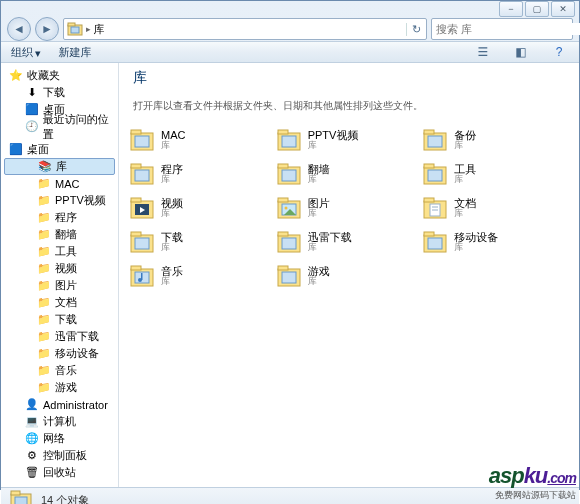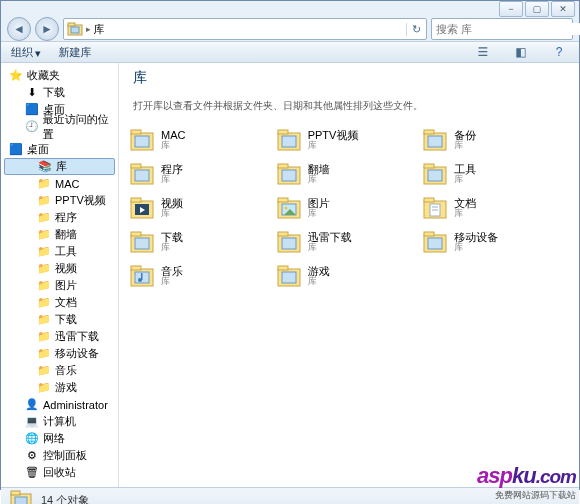--- a/index.html
+++ b/index.html
@@ -34,21 +34,21 @@
 .lib-desc { font-size: 10px; color: #555; margin-top: 12px; }
 .items { flex: 1; padding: 4px 10px; display: grid; grid-template-columns: repeat(3, 1fr); grid-auto-rows: 34px; gap: 0; }
 .item { display: flex; align-items: center; gap: 6px; font-size: 11px; cursor: pointer; }
 .item-icon { width: 26px; height: 26px; }
 .item-text { display: flex; flex-direction: column; line-height: 1.1; }
 .item-sub { font-size: 9px; color: #888; }
 .statusbar { height: 32px; background: linear-gradient(#f0f5fa,#e2ebf4); border-top: 1px solid #c0d0e0; display: flex; align-items: center; padding: 0 8px; gap: 8px; font-size: 11px; color: #333; }
 .status-icon { width: 24px; height: 24px; }
 .watermark { position: absolute; right: 4px; bottom: 2px; font-size: 10px; text-align: right; }
 .watermark .brand { font-size: 22px; font-weight: bold; font-style: italic; letter-spacing: -1px; }
-.watermark .r1 { color: #a21caf; }
+.watermark .r1 { color: #14532d; }
 .watermark .b1 { color: #4c1d95; }
 .watermark .sub { font-size: 9px; color: #555; }
 svg { display: block; }
 </style>
 </head>
 <body>
 
 <div class="window">
   <div class="titlebar">
     <div class="tb-btn">−</div>
@@ -397,15 +397,15 @@
           <rect x="2" y="6" width="20" height="15" fill="#fbe28c" stroke="#b8a050"></rect>
           <rect x="2" y="3" width="9" height="4" fill="#fbe28c" stroke="#b8a050"></rect>
           <rect x="6" y="9" width="12" height="9" fill="#bcdaf2" stroke="#6a9ac8"></rect>
         </svg>
     </span>
     <span>14 个对象</span>
   </div>
 </div>
 
 <div class="watermark">
-  <div class="brand"><span class="r1">asp</span><span class="b1">ku</span><span class="b1" style="font-size:19px;">.com</span></div>
+  <div class="brand"><span class="r1">asp</span><span class="b1">ku</span><span class="b1" style="font-size:14px;text-decoration:underline;">.com</span></div>
   <div class="sub">免费网站源码下载站</div>
 </div>
 
 </body></html>

